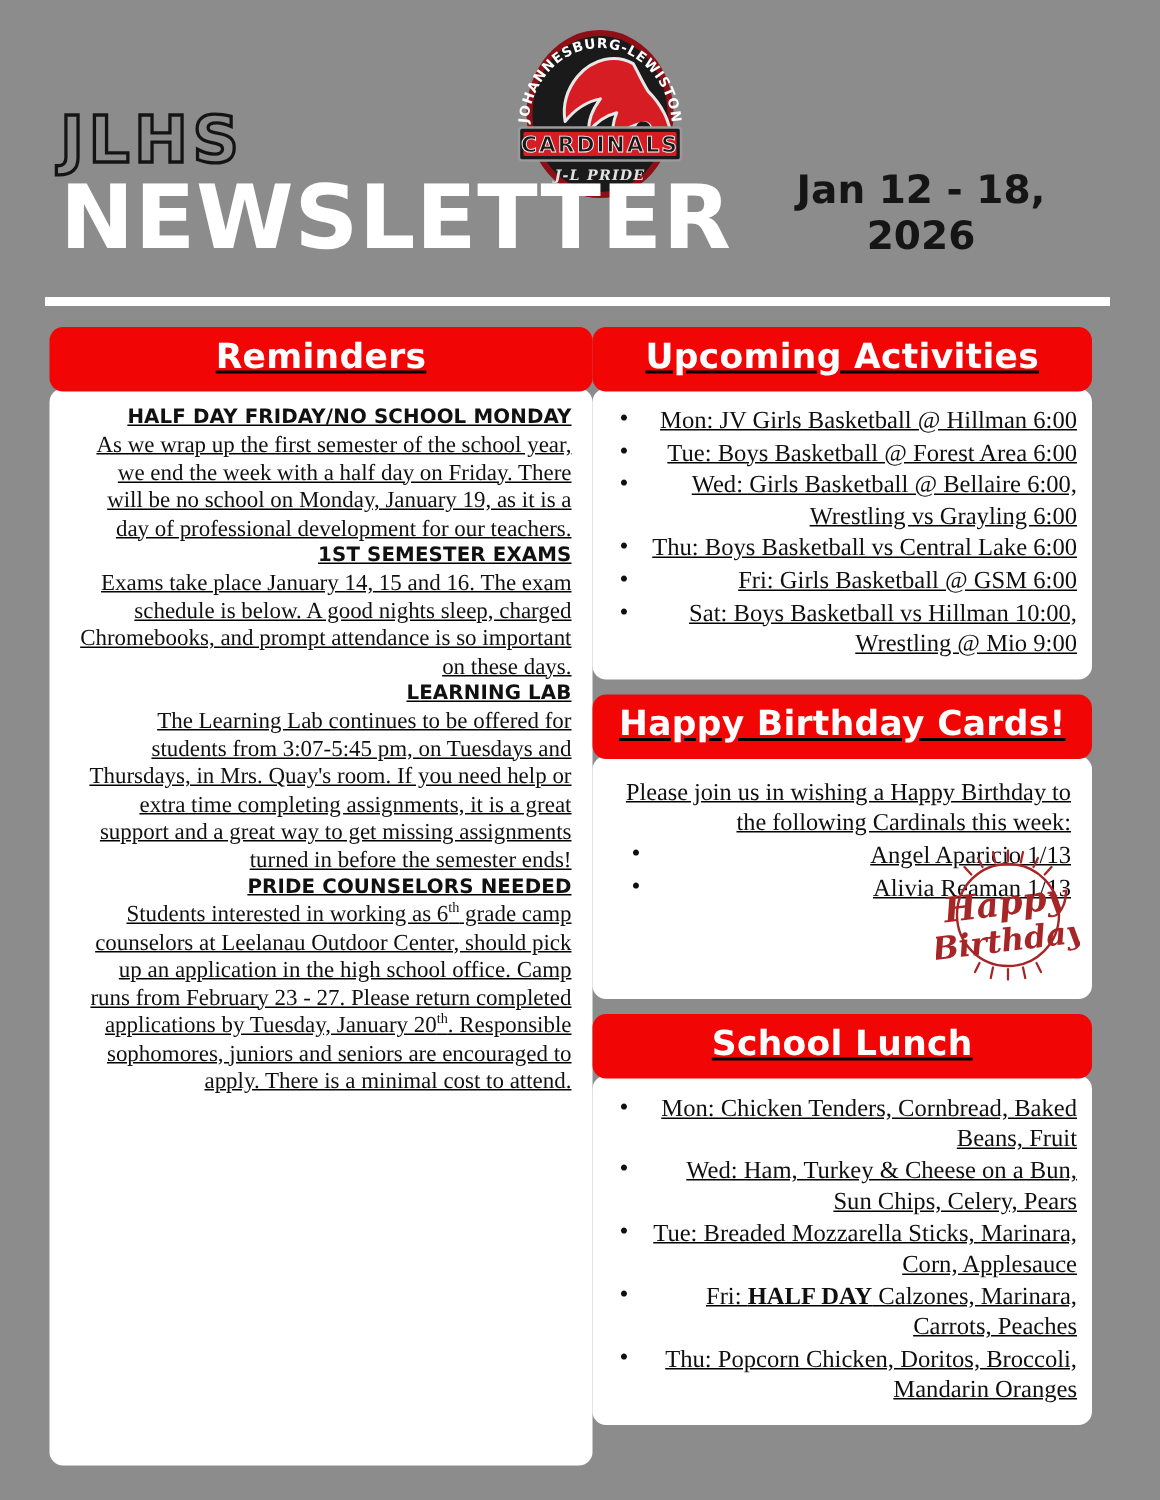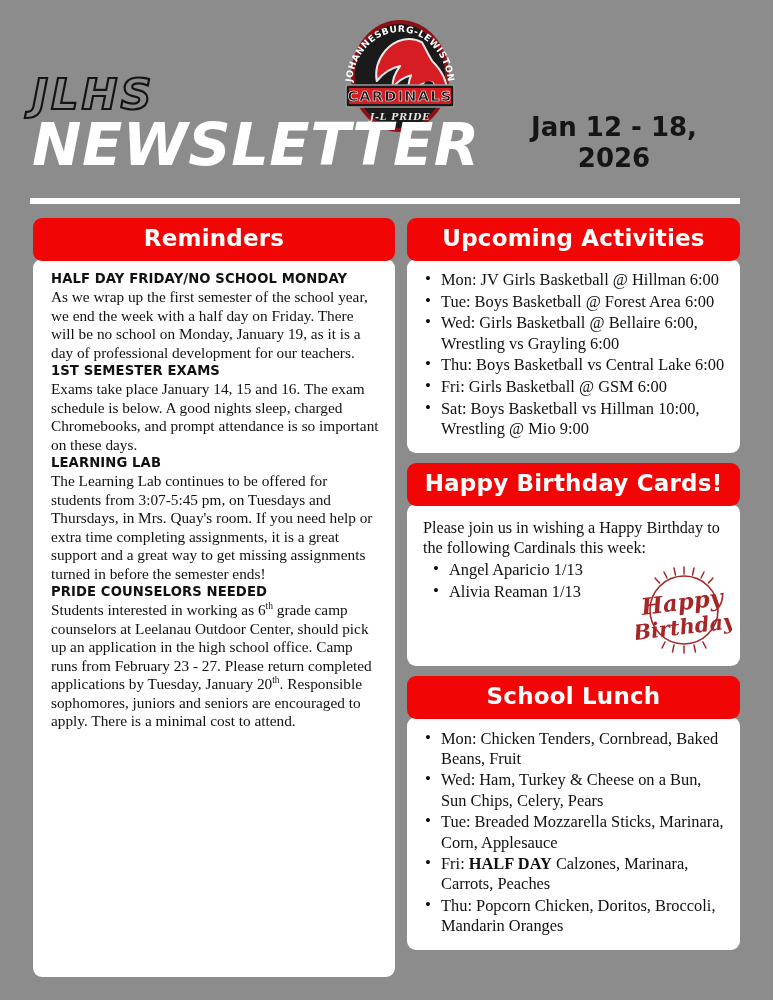--- a/index.html
+++ b/index.html
@@ -25,24 +25,23 @@
   .logo {
     position: absolute;
     left: 332px;
     top: 16px;
     width: 136px;
     height: 120px;
   }
 
   .title-block {
     position: absolute;
-    left: 32px;
+    left: 40px;
     top: 72px;
     width: 470px;
-    font-style: italic;
   }
 
   .jlhs {
     font-family: "DejaVu Sans", sans-serif;
     font-weight: bold;
     font-size: 43px;
     line-height: 44px;
     letter-spacing: 3px;
     color: transparent;
     -webkit-text-stroke: 2.2px #141414;
@@ -81,22 +80,22 @@
     background: #ffffff;
   }
 
   
   .columns {
     position: absolute;
     top: 218px;
     left: 0;
     width: 678px;
     display: flex;
-    gap: 12px;
     padding: 0 33px 0 33px;
+    text-decoration: underline;
   }
 
   .col-left  { width: 362px; flex: 0 0 362px; }
   .col-right { width: 333px; flex: 0 0 333px; }
 
   
   .card { margin-bottom: 10px; }
 
   .card-header {
     background: #f20505;
@@ -113,20 +112,21 @@
     z-index: 2;
   }
 
   .card-body {
     background: #ffffff;
     border-radius: 9px;
     margin-top: -2px;
     padding: 12px 14px 14px 14px;
     position: relative;
     z-index: 1;
+    text-align: right;
   }
 
   
   .reminders-body { padding: 11px 14px 16px 18px; min-height: 718px; }
 
   .rem-title {
     font-family: "DejaVu Sans", sans-serif;
     font-weight: bold;
     font-size: 13.2px;
     line-height: 17px;

